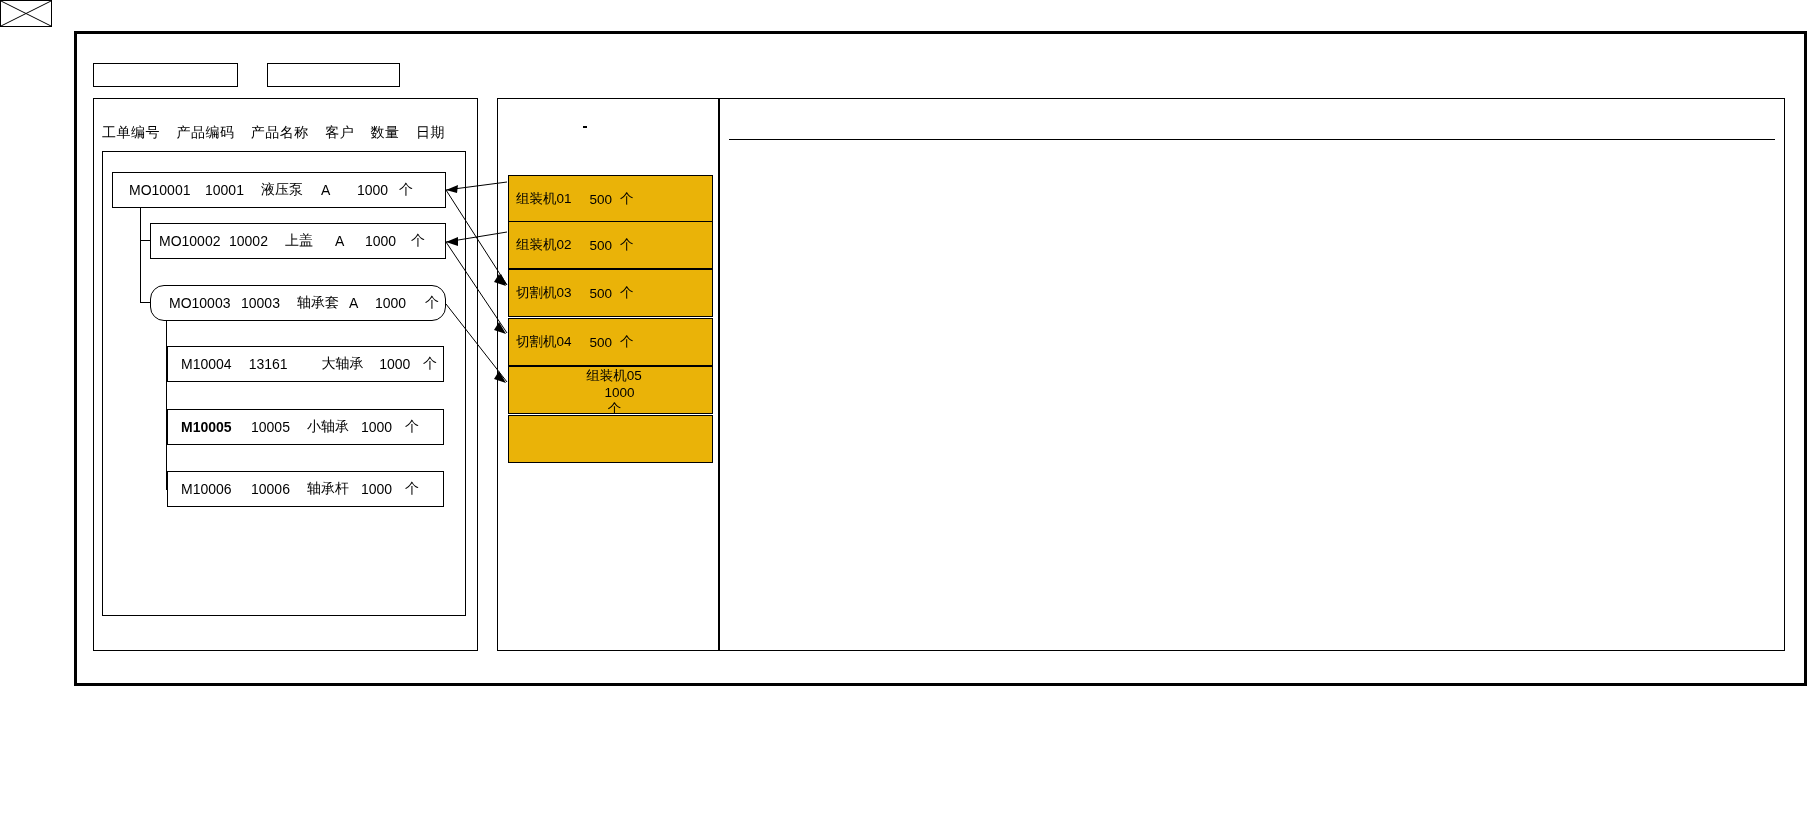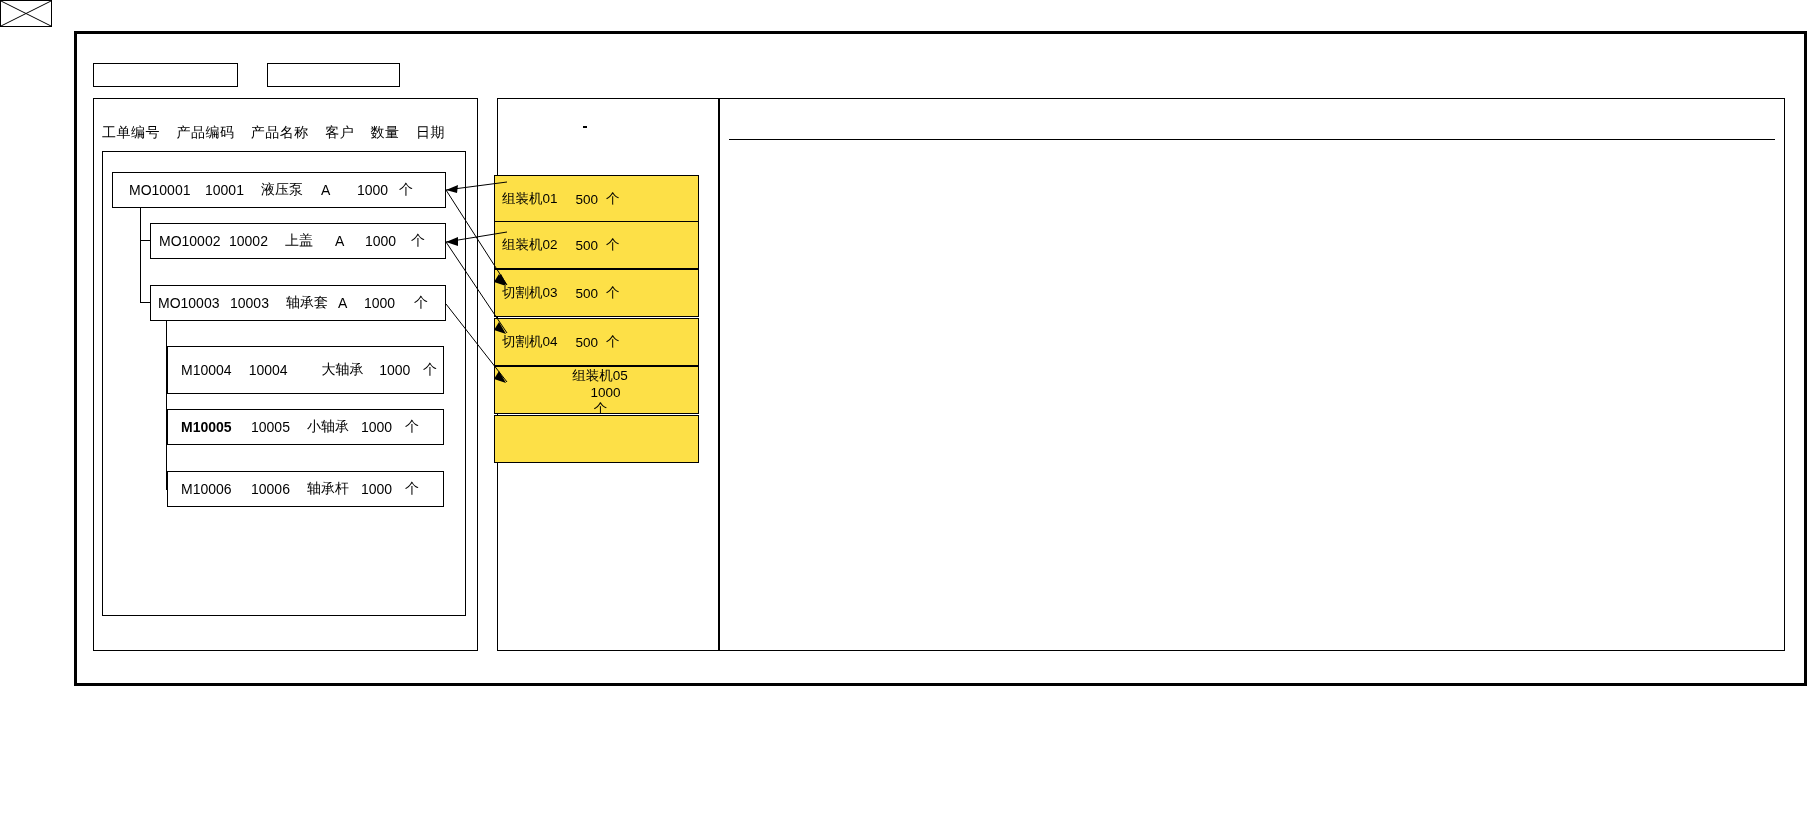--- a/index.html
+++ b/index.html
@@ -103,25 +103,25 @@
     background:#ffffff;
   }
   #mid-dot{
     position:absolute;
     left:583px; top:126px;
     width:4px; height:2px;
     background:#000000;
   }
   .mc-box{
     position:absolute;
-    left:494px;
+    left:508px;
     width:205px; height:48px;
     border:1px solid #000000;
     box-sizing:border-box;
-    background:#fde047;
+    background:#eab308;
     display:flex;
     align-items:center;
     font-size:13.5px;
     white-space:nowrap;
     overflow:hidden;
   }
   .mc-box .mc-name{ padding-left:7px; }
   .mc-box .mc-qty{ padding-left:18px; }
   .mc-box .mc-unit{ padding-left:8px; }
 
@@ -207,32 +207,32 @@
 
   <div class="tree-row" id="row-1" style="left:150px; top:223px; width:296px; height:36px; padding-left:8px;">
     <span class="cell" style="width:70px;">MO10002</span>
     <span class="cell" style="width:56px;">10002</span>
     <span class="cell" style="width:50px;">上盖</span>
     <span class="cell" style="width:30px;">A</span>
     <span class="cell" style="width:46px;">1000</span>
     <span class="cell" style="width:20px;">个</span>
   </div>
 
-  <div class="tree-row" id="row-2" style="left:150px; top:285px; width:296px; height:36px; padding-left:7px;">
+  <div class="tree-row" id="row-2" style="left:150px; top:285px; width:296px; height:36px; padding-left:18px;border-radius:14px;">
     <span class="cell" style="width:72px;">MO10003</span>
     <span class="cell" style="width:56px;">10003</span>
     <span class="cell" style="width:52px;">轴承套</span>
     <span class="cell" style="width:26px;">A</span>
     <span class="cell" style="width:50px;">1000</span>
     <span class="cell" style="width:20px;">个</span>
   </div>
 
-  <div class="tree-row" id="row-3" style="left:167px; top:346px; width:277px; height:48px; padding-left:13px;">
+  <div class="tree-row" id="row-3" style="left:167px; top:346px; width:277px; height:36px; padding-left:13px;">
     <span class="cell" style="width:68px;">M10004</span>
-    <span class="cell" style="width:52px;">10004</span>
+    <span class="cell" style="width:52px;">13161</span>
     <span class="cell" style="width:58px;margin-left:21px;">大轴承</span>
     <span class="cell" style="width:44px;">1000</span>
     <span class="cell" style="width:20px;">个</span>
   </div>
 
   <div class="tree-row" id="row-4" style="left:167px; top:409px; width:277px; height:36px; padding-left:13px;">
     <span class="cell" style="width:70px;font-weight:bold;">M10005</span>
     <span class="cell" style="width:56px;">10005</span>
     <span class="cell" style="width:54px;">小轴承</span>
     <span class="cell" style="width:44px;">1000</span>

